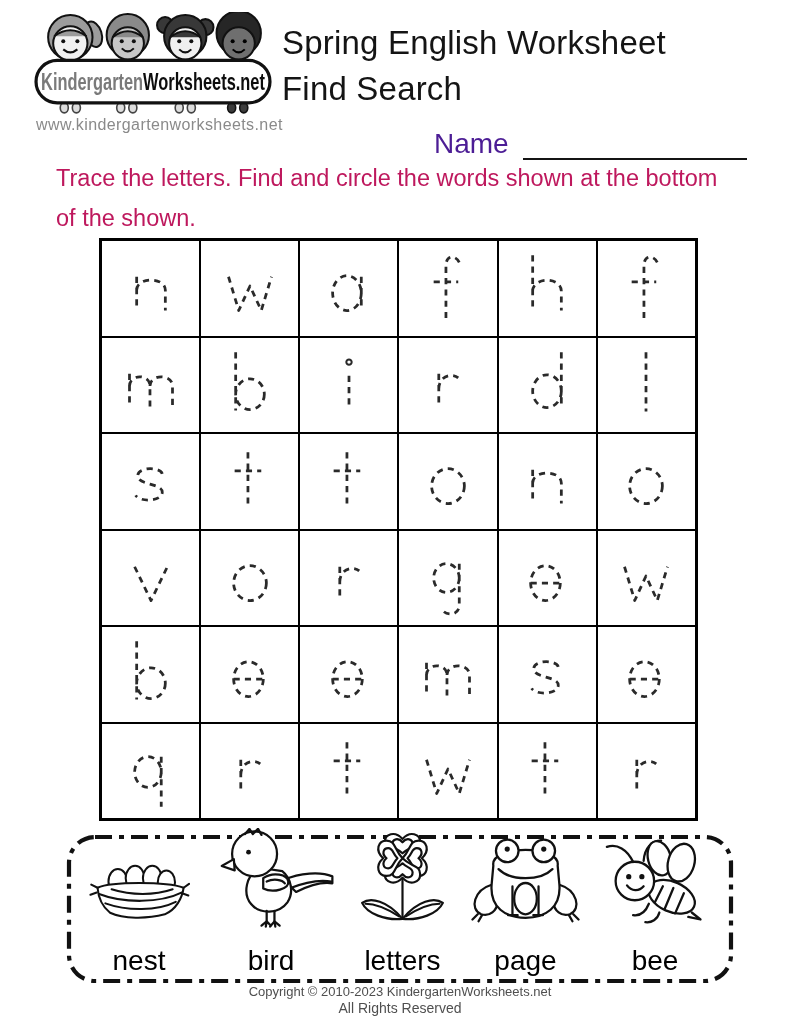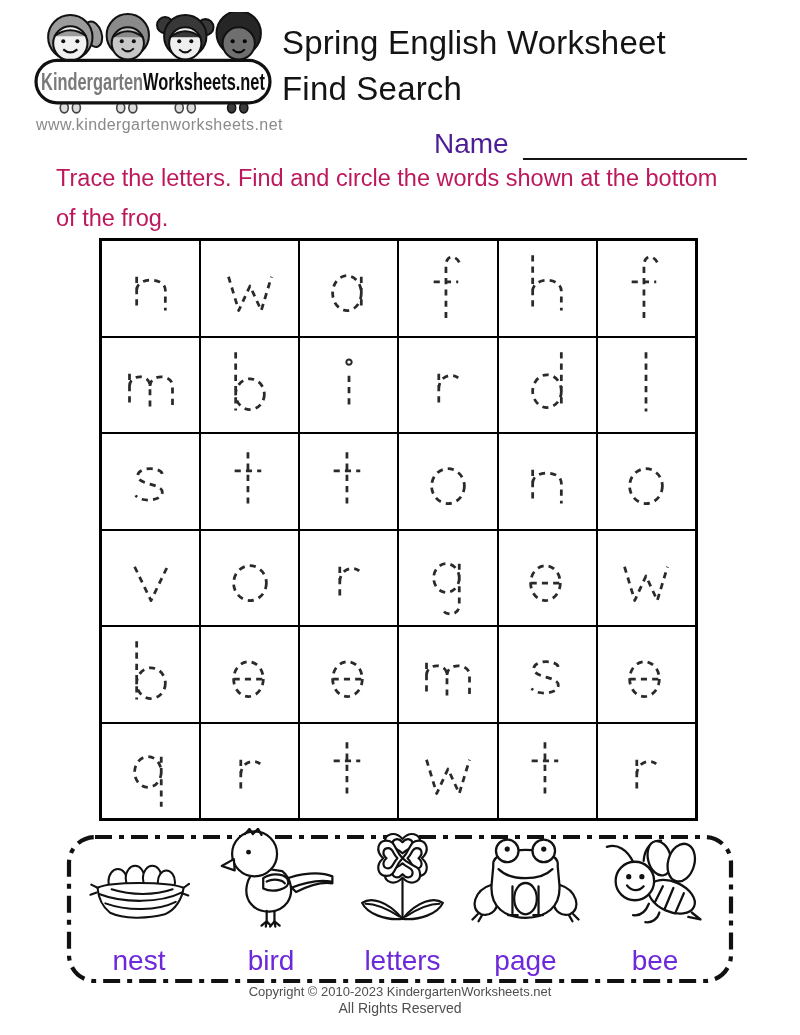--- a/index.html
+++ b/index.html
@@ -26,21 +26,21 @@
   .cell svg{height:86px;width:62px;}
   .trace{fill:none;stroke:#2a2a2a;stroke-width:2.7;stroke-dasharray:6 5;stroke-linecap:butt;stroke-linejoin:round;}
   .dotp{fill:none;stroke:#2a2a2a;stroke-width:2;}
 
   
   .word-bank{position:absolute;left:66px;top:834px;width:668px;height:150px;}
   .bank-border{position:absolute;left:0;top:0;width:100%;height:100%;}
   .bank-items{position:absolute;left:0;top:0;width:100%;height:100%;display:flex;
               justify-content:space-around;align-items:flex-end;padding:10px 14px 8px;box-sizing:border-box;}
   .bank-item{display:flex;flex-direction:column;align-items:center;justify-content:flex-end;height:100%;}
-  .bank-label{font-size:28px;color:#6d28d9;line-height:30px;margin-top:12px;text-align:center;}
+  .bank-label{font-size:28px;color:#000000;line-height:30px;margin-top:12px;text-align:center;}
   .art{fill:none;stroke:#111;stroke-width:2.6;stroke-linecap:round;stroke-linejoin:round;}
   .artwhite{fill:#fff;stroke:#111;stroke-width:2.6;stroke-linecap:round;stroke-linejoin:round;}
   .artfill{fill:#111;stroke:none;}
 
   
   .footer{position:absolute;left:0;top:984px;width:100%;text-align:center;color:#4f4f4f;}
   .footer .line1{font-size:13px;}
   .footer .line2{font-size:14px;margin-top:1px;}
 </style>
 </head>
@@ -106,21 +106,21 @@
     <div>Find Search</div>
   </div>
 
   <div class="name-row">
     <span>Name</span>
     <span class="name-line"></span>
   </div>
 
   <div class="instructions">
     <div>Trace the letters. Find and circle the words shown at the bottom</div>
-    <div>of the frog.</div>
+    <div>of the shown.</div>
   </div>
 
   <div class="letter-grid">
       <div class="cell">
         <svg viewBox="0 0 60 84">
           <path class="trace" d="M16,31 L16,64 M16,44 C16,31 44,31 44,44 L44,64"></path>
         </svg>
       </div>
       <div class="cell">
         <svg viewBox="0 0 60 84">

